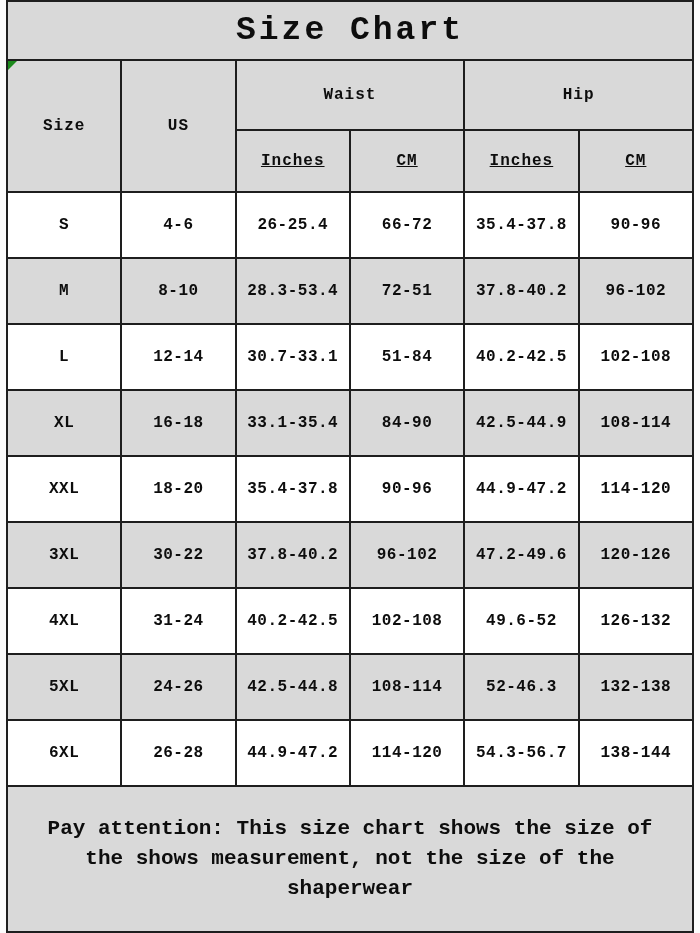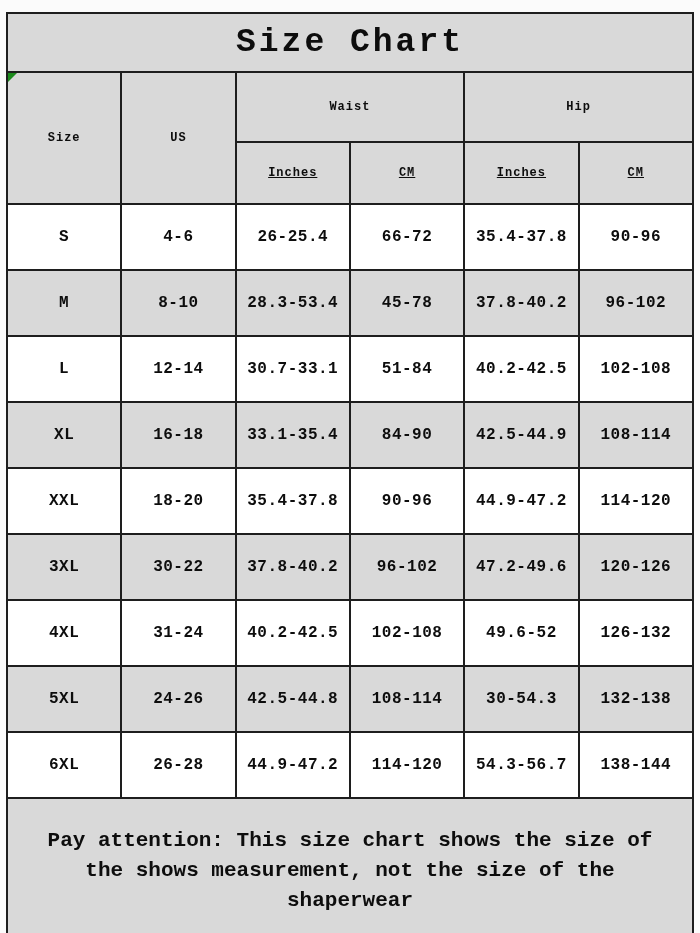--- a/index.html
+++ b/index.html
@@ -6,21 +6,21 @@
     margin: 0;
     padding: 0;
     width: 700px;
     height: 933px;
     background: #fbfbfb;
     font-family: "Liberation Mono", "DejaVu Sans Mono", monospace;
   }
   .chart-wrap {
     position: absolute;
     left: 6px;
-    top: 12px;
+    top: 0;
     width: 688px;
     height: 917px;
   }
   table.size-chart {
     border-collapse: collapse;
     width: 100%;
     height: 100%;
     table-layout: fixed;
   }
   table.size-chart td,
@@ -37,21 +37,21 @@
   .gray-cell { background: #d9d9d9 !important; }
   tr.alt td { background: #d9d9d9; }
 
   .title-row th {
     font-size: 33px;
     letter-spacing: 3px;
     height: 57px;
   }
   .head-row-1 td { height: 68px; }
   .head-row-2 td { height: 60px; text-decoration: underline; }
-  .head-cell { font-size: 12px; letter-spacing: 1px; }
+  .head-cell { font-size: 16px; letter-spacing: 1px; }
 
   tr.data-row td {
     height: 64px;
     font-size: 16px;
     letter-spacing: 0.5px;
   }
 
   .note-row td {
     height: 144px;
     font-size: 21px;
@@ -112,21 +112,21 @@
       <td>26-25.4</td>
       <td>66-72</td>
       <td>35.4-37.8</td>
       <td>90-96</td>
     </tr>
 
     <tr class="data-row alt">
       <td>M</td>
       <td>8-10</td>
       <td>28.3-53.4</td>
-      <td>45-78</td>
+      <td>72-51</td>
       <td>37.8-40.2</td>
       <td>96-102</td>
     </tr>
 
     <tr class="data-row">
       <td>L</td>
       <td>12-14</td>
       <td>30.7-33.1</td>
       <td>51-84</td>
       <td>40.2-42.5</td>
@@ -167,21 +167,21 @@
       <td>102-108</td>
       <td>49.6-52</td>
       <td>126-132</td>
     </tr>
 
     <tr class="data-row alt">
       <td>5XL</td>
       <td>24-26</td>
       <td>42.5-44.8</td>
       <td>108-114</td>
-      <td>30-54.3</td>
+      <td>52-46.3</td>
       <td>132-138</td>
     </tr>
 
     <tr class="data-row">
       <td>6XL</td>
       <td>26-28</td>
       <td>44.9-47.2</td>
       <td>114-120</td>
       <td>54.3-56.7</td>
       <td>138-144</td>

